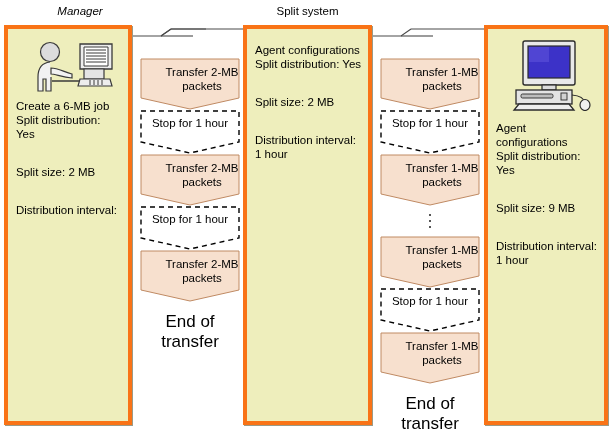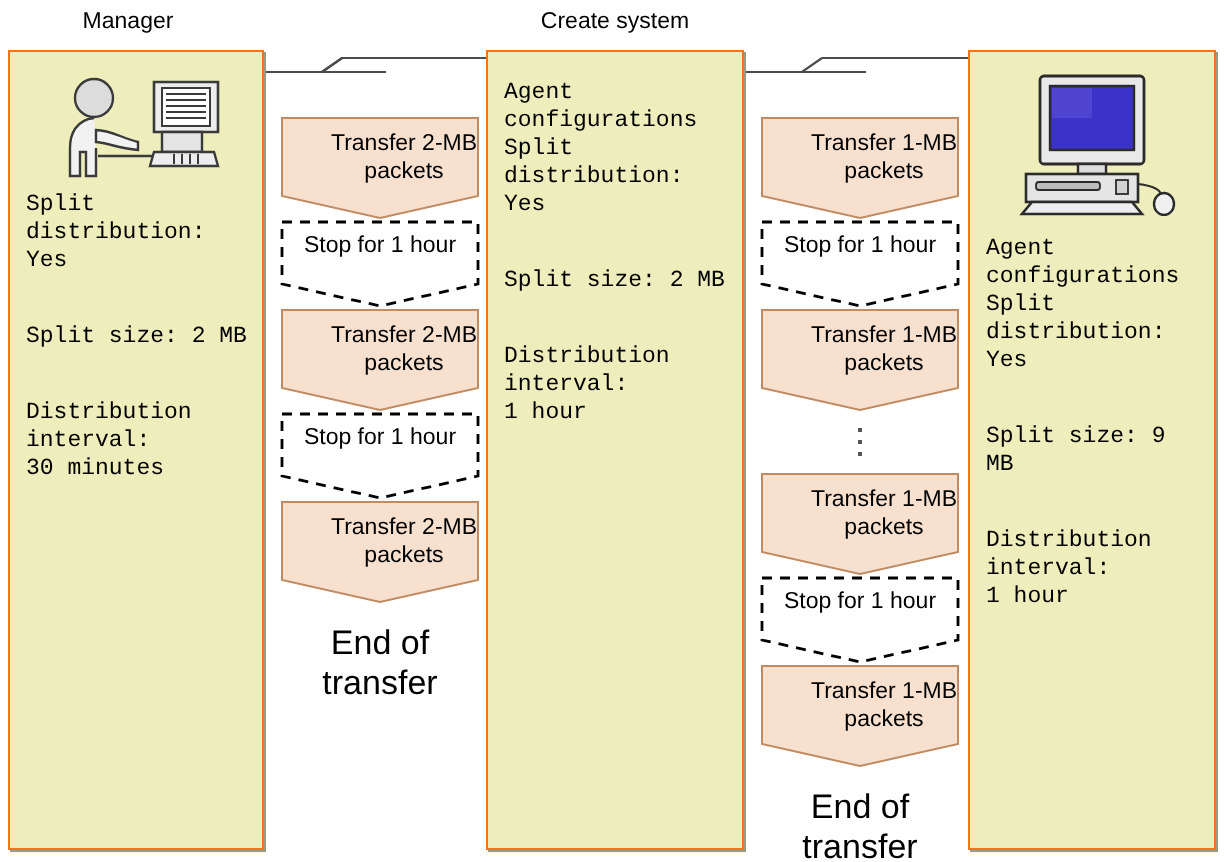--- a/index.html
+++ b/index.html
@@ -29,24 +29,23 @@
     text-align: center;
     font-size: 11.5px;
     color: #000;
     white-space: nowrap;
   }
 
   
   .panel {
     position: absolute;
     background: #eeeebc;
-    border: 1px solid #f97316;
+    border: 4px solid #f97316;
     box-sizing: border-box;
     box-shadow: 1px 1px 0 #9a9a86;
-    font-family: Liberation Mono, monospace;
   }
 
   .panel-text {
     position: absolute;
     left: 8px;
     right: 6px;
     font-size: 11.5px;
     line-height: 14px;
     color: #000;
   }
@@ -121,22 +120,22 @@
   .icon-wrap {
     position: absolute;
     display: block;
   }
 </style>
 </head>
 <body>
 
 <div class="stage">
 
-  <div class="col-title" style="left:0; top:5px; width:128px;">Manager</div>
-  <div class="col-title" style="left:243px; top:5px; width:129px;">Create system</div>
+  <div class="col-title" style="left:16px; top:5px; width:128px;font-style:italic;">Manager</div>
+  <div class="col-title" style="left:243px; top:5px; width:129px;">Split system</div>
 
   <div class="connector" style="left:131px; top:27px; width:113px;">
     <svg width="113" height="18" viewBox="0 0 113 18">
       <path d="M0 9 L30 9 L40 2 L75 2 L73 2" fill="none" stroke="#4a4a4a" stroke-width="1.1"></path>
       <path d="M30 9 L40 2" fill="none" stroke="#4a4a4a" stroke-width="1.1"></path>
       <path d="M30 9 L62 9" fill="none" stroke="#4a4a4a" stroke-width="1.1"></path>
       <path d="M40 2 L113 2" fill="none" stroke="#4a4a4a" stroke-width="1.1"></path>
     </svg>
   </div>
 
@@ -175,24 +174,24 @@
         <g stroke="#3a3a3a" stroke-width="1">
           <path d="M62 39 L62 44"></path>
             <path d="M66 39 L66 44"></path>
             <path d="M70 39 L70 44"></path>
             <path d="M74 39 L74 44"></path>
         </g>
       </svg>
     </span>
 
     <div class="panel-text" style="top:70px;">
+      <p>Create a 6-MB job</p>
       <p>Split distribution: Yes</p>
       <p class="gap">Split size: 2 MB</p>
       <p class="gap">Distribution interval:</p>
-      <p>30 minutes</p>
     </div>
   </div>
 
   <div class="panel" style="left:243px; top:25px; width:129px; height:400px;">
     <div class="panel-text" style="top:14px;">
       <p>Agent configurations</p>
       <p>Split distribution: Yes</p>
       <p class="gap">Split size: 2 MB</p>
       <p class="gap">Distribution interval:</p>
       <p>1 hour</p>

